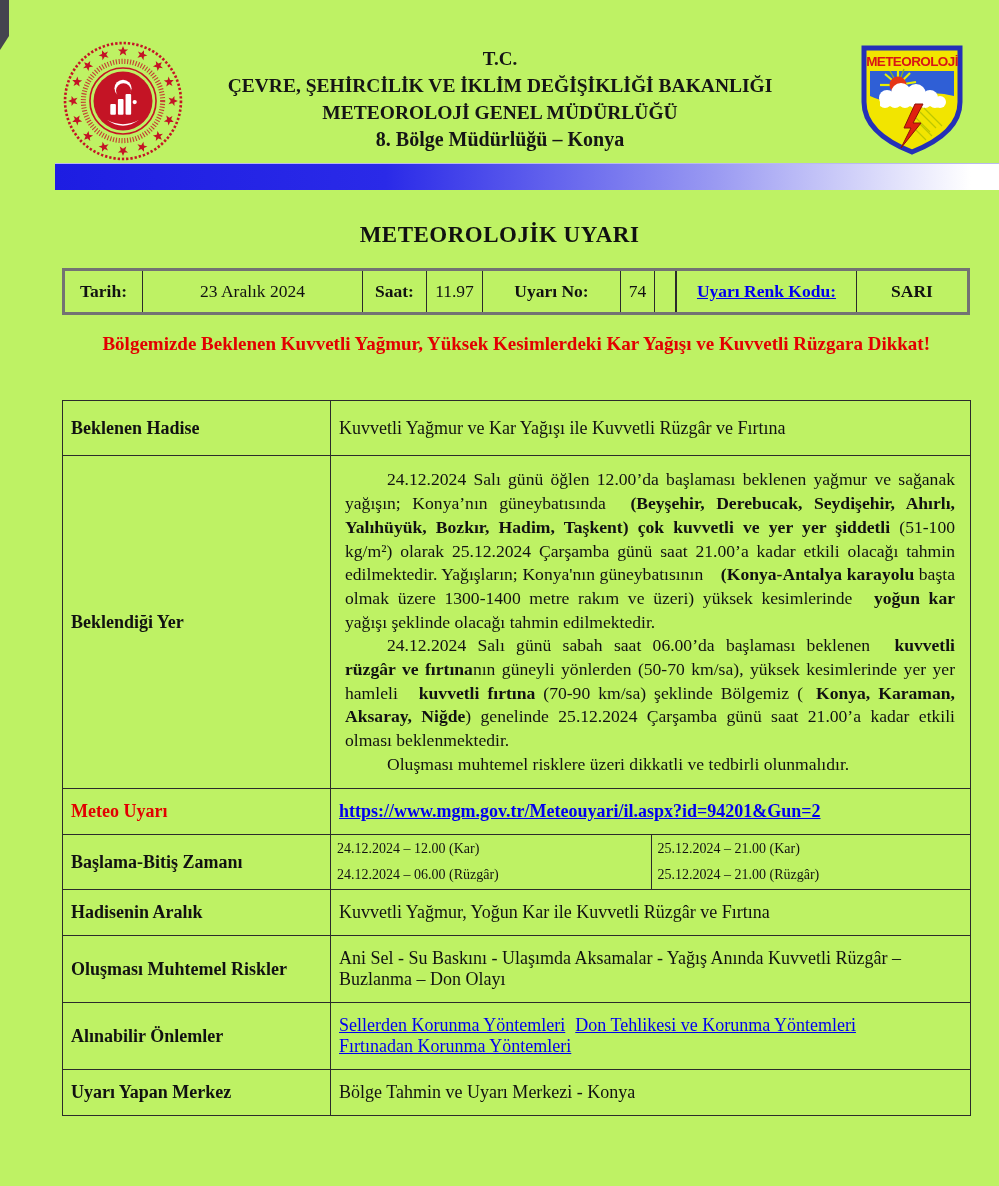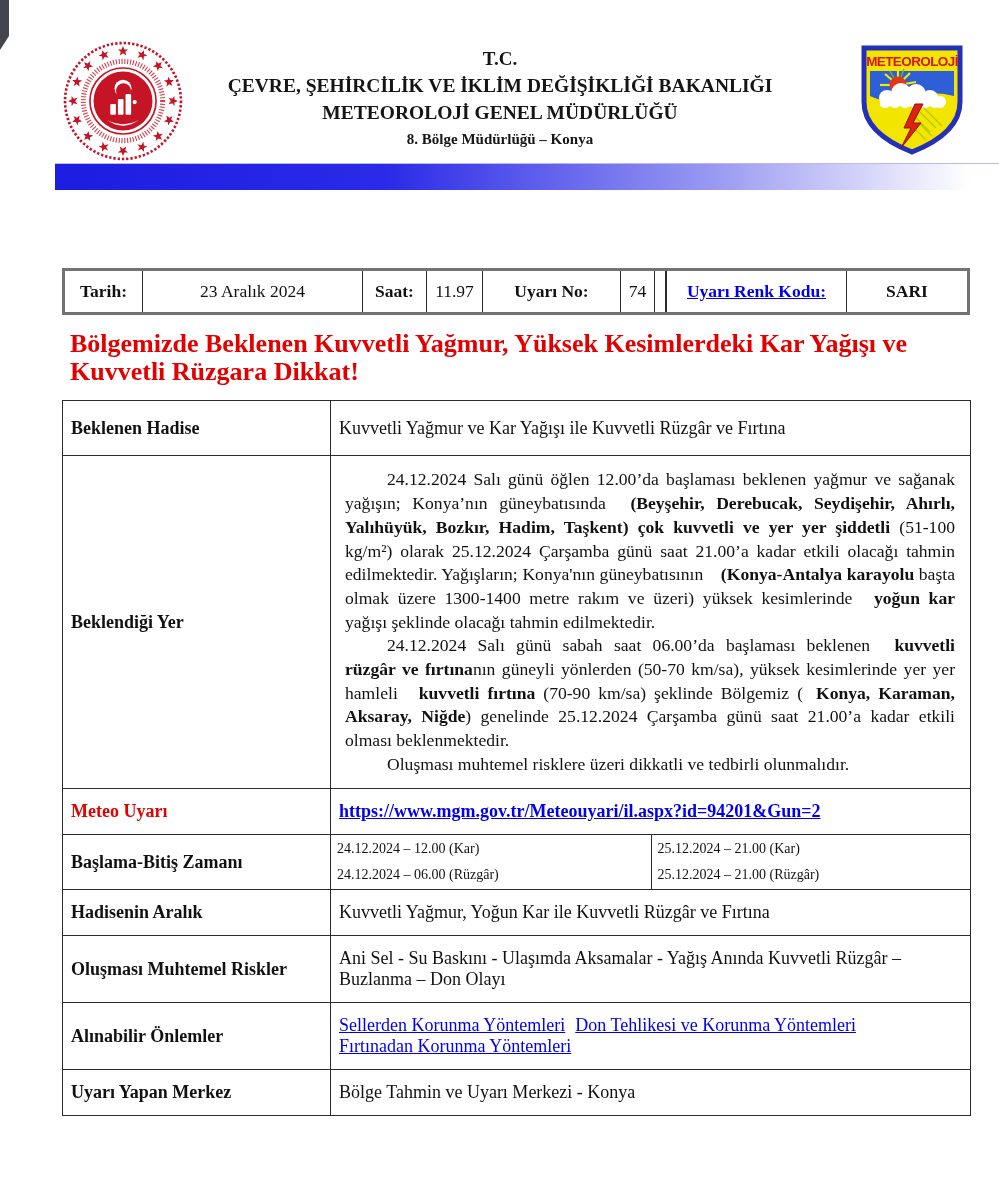--- a/index.html
+++ b/index.html
@@ -1,35 +1,35 @@
 <!DOCTYPE html>
 <html lang="tr"><head>
 <meta charset="utf-8">
 <style>
   * { margin:0; padding:0; box-sizing:border-box; }
   body { background:#e9e9e9; font-family:"Liberation Serif","DejaVu Serif",serif; }
   .page {
     position:relative; width:999px; height:1186px; margin:0 auto;
-    background:#ffffff; color:#111; overflow:hidden;
+    background:#bef264; color:#111; overflow:hidden;
   }
   .corner-artifact {
     position:absolute; left:0; top:0; width:9px; height:50px;
     background:#45454f; clip-path:polygon(0 0,100% 0,100% 72%,0 100%);
   }
   
   .seal { position:absolute; left:62px; top:40px; width:122px; height:122px; }
   .shield { position:absolute; left:858px; top:44px; width:108px; height:112px; }
   .head-text {
     position:absolute; left:190px; top:46px; width:620px;
     text-align:center; font-weight:bold; color:#151515;
   }
   .head-line1 { font-size:19px; line-height:26px; }
   .head-line2 { font-size:19.5px; line-height:27px; }
   .head-line3 { font-size:19.5px; line-height:27px; }
-  .head-line4 { font-size:15px; line-height:27px; }
+  .head-line4 { font-size:20px; line-height:27px; }
   .blue-bar {
     position:absolute; left:55px; top:163px; width:944px; height:27px;
     background:linear-gradient(90deg,#1d1de2 0%,#2a2ae8 35%,#9a9af2 70%,#ffffff 97%);
     border-top:1px solid #b9b9ef;
   }
   
   .doc-title {
     position:absolute; left:0; top:222px; width:100%;
     text-align:center; font-size:23px; font-weight:bold; letter-spacing:.5px;
   }
@@ -39,28 +39,28 @@
     display:flex; border:3px solid #737373; font-size:17.5px;
   }
   .info-cell {
     display:flex; align-items:center; justify-content:center;
     border-right:1px solid #2b2b2b; height:100%; padding:0 4px;
   }
   .info-cell:last-child { border-right:none; }
   .info-cell.lbl { font-weight:bold; }
   .w-tarih{width:78px;} .w-tarihval{width:220px;} .w-saat{width:64px;}
   .w-saatval{width:56px;} .w-uyarino{width:138px;} .w-uyarinoval{width:34px;}
-  .w-renk{width:182px; border-left:2px solid #2b2b2b; margin-left:10px;}
+  .w-renk{width:182px; border-left:2px solid #2b2b2b; margin-left:20px;}
   .w-renkval{flex:1;}
   a.link, .link { color:#0000ee; text-decoration:underline; font-weight:bold; cursor:pointer; }
   
   .headline {
     position:absolute; left:70px; top:330px; width:860px;
-    text-align:left; color:#e20000; font-weight:bold;
-    font-size:26px; line-height:28px;
+    text-align:right; color:#e20000; font-weight:bold;
+    font-size:19px; line-height:28px;
   }
   
   table.main {
     position:absolute; left:62px; top:400px; width:908px;
     border-collapse:collapse; table-layout:fixed; font-size:18px;
   }
   table.main td { border:1.5px solid #2b2b2b; vertical-align:middle; }
   td.rowlabel { width:268px; font-weight:bold; padding:2px 6px 2px 8px; }
   td.rowval { width:640px; padding:12px 8px; }
   tr.r-hadise  { height:55px; }
@@ -171,20 +171,21 @@
         <line x1="58" y1="74" x2="72" y2="88"></line>
           <line x1="62" y1="80" x2="74" y2="92"></line>
         <line x1="56" y1="84" x2="68" y2="96"></line>
       </g>
       <polygon points="57,60 46,84 53,84 43,104 63,79 55,79 65,60" fill="#e02010" stroke="#8a1208" stroke-width="1"></polygon>
     </svg>
   </div>
 
   <div class="blue-bar"></div>
 
+  <div class="doc-title">METEOROLOJİK UYARI</div>
 
   <div class="info-bar">
     <div class="info-cell lbl w-tarih">Tarih:</div>
     <div class="info-cell w-tarihval">23 Aralık 2024</div>
     <div class="info-cell lbl w-saat">Saat:</div>
     <div class="info-cell w-saatval">11.97</div>
     <div class="info-cell lbl w-uyarino">Uyarı No:</div>
     <div class="info-cell w-uyarinoval">74</div>
     <div class="info-cell w-renk">
       <a class="link" href="#">Uyarı Renk Kodu:</a>

